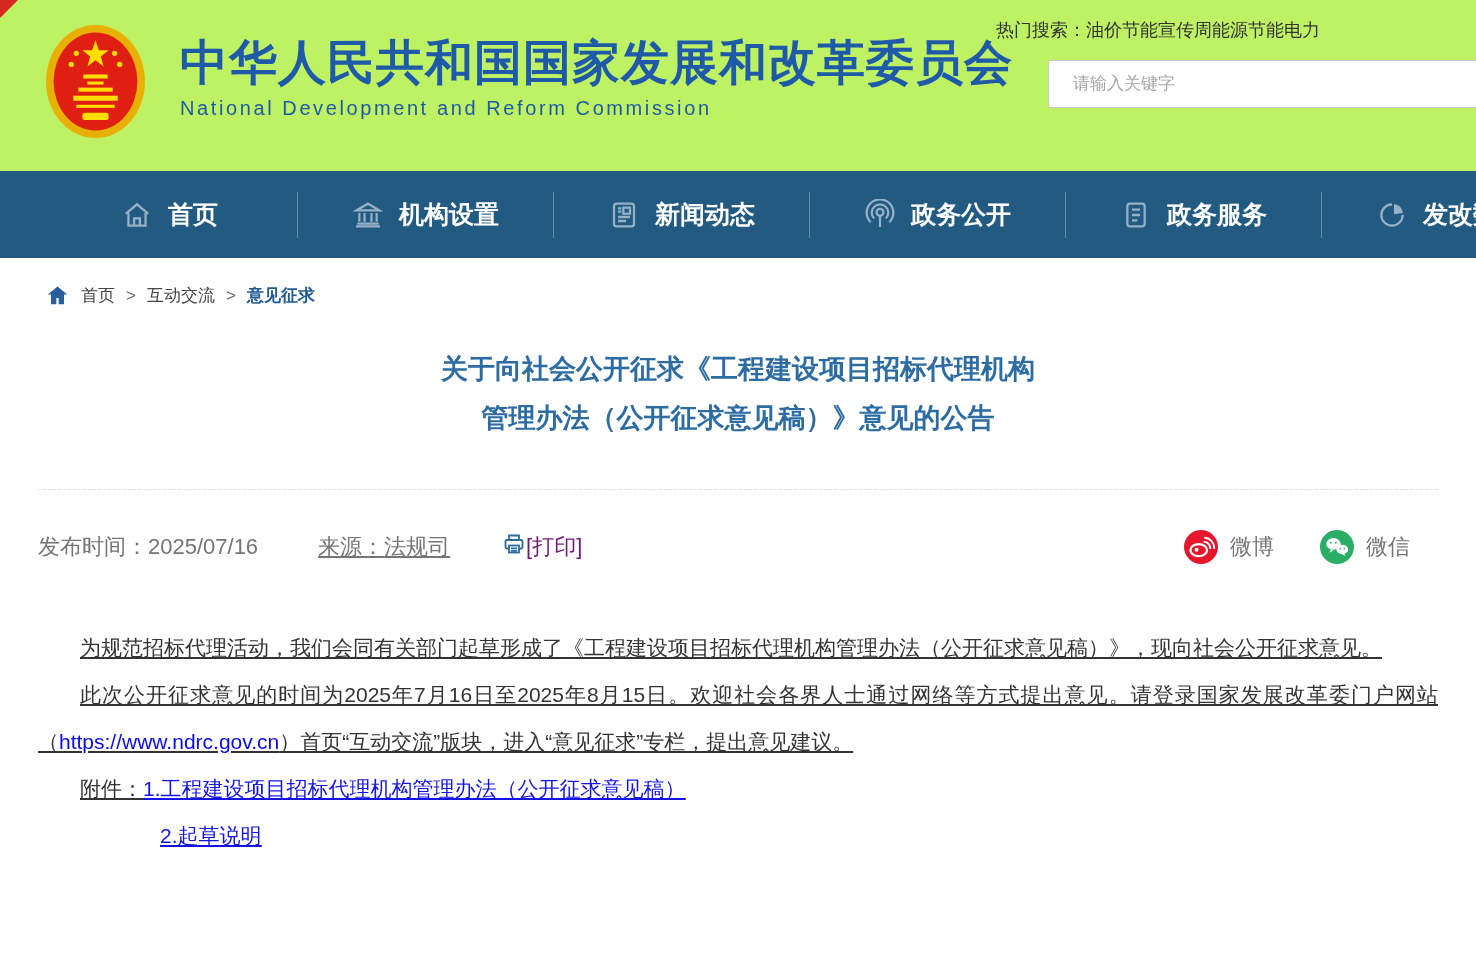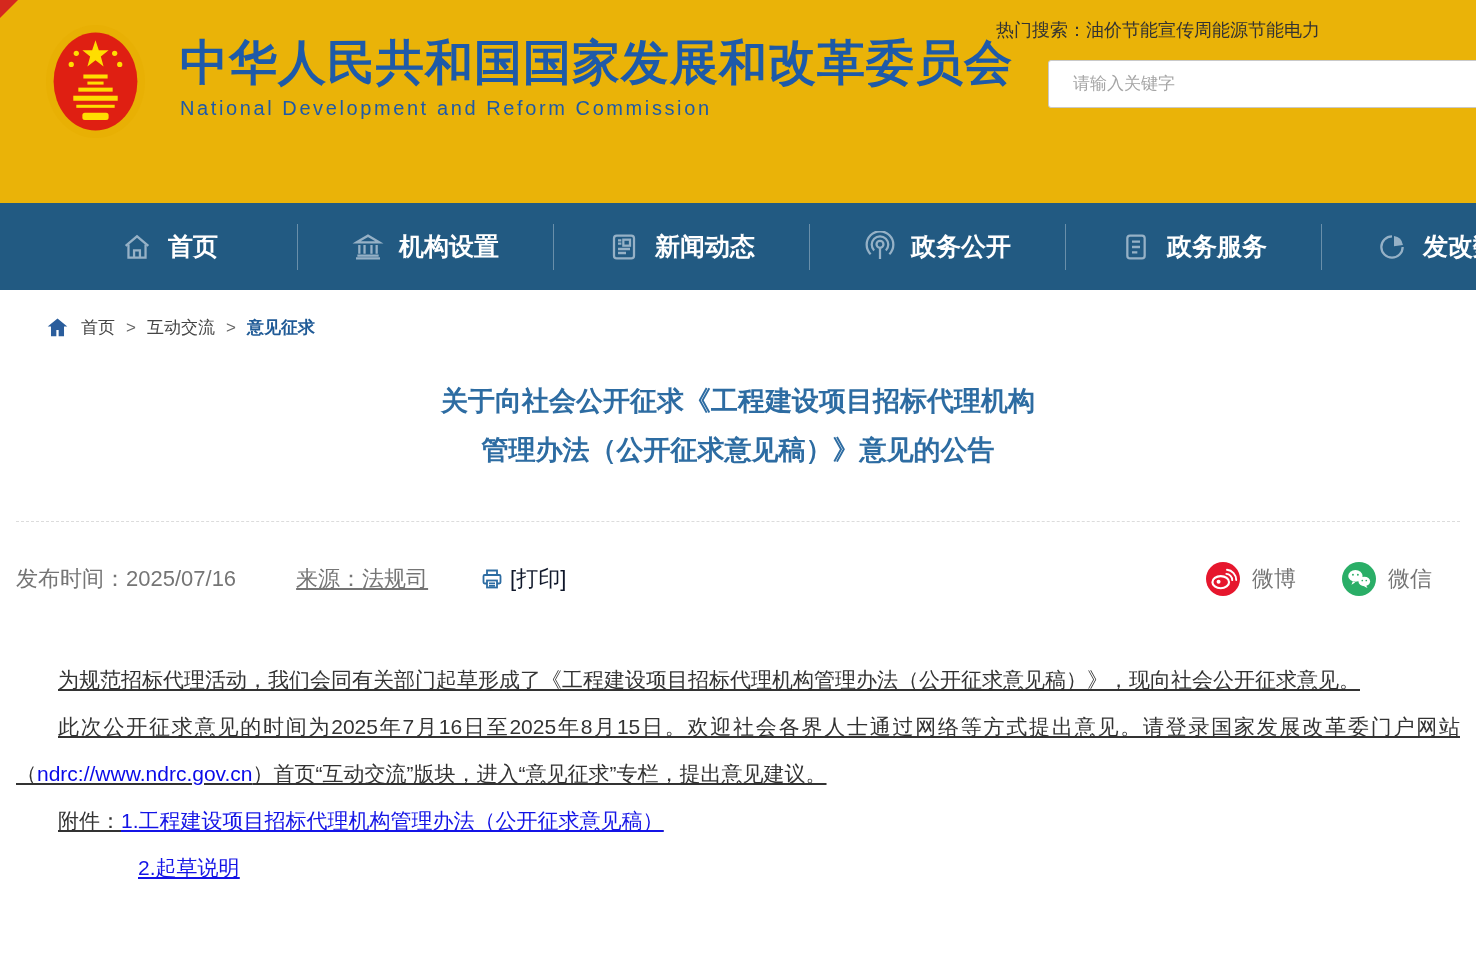--- a/index.html
+++ b/index.html
@@ -5,21 +5,21 @@
   * { margin:0; padding:0; box-sizing:border-box; }
   html,body { background:#fff; }
   body {
     width:1476px; height:979px; overflow:hidden; position:relative;
     font-family:"Liberation Sans","DejaVu Sans",sans-serif; color:#333;
   }
   .corner-mark{ position:absolute; left:0; top:0; width:0; height:0;
     border-top:9px solid #d5281e; border-right:9px solid transparent;
     border-left:9px solid #d5281e; border-bottom:9px solid transparent; z-index:5;}
   
-  .site-header { position:relative; height:203px; background:#eab308; }
+  .site-header { position:relative; height:171px; background:#bef264; }
   .emblem { position:absolute; left:45px; top:24px; width:101px; height:114px; }
   .titles { position:absolute; left:180px; top:36px; }
   .title-cn { font-size:48px; font-weight:700; color:#1e5aa8; letter-spacing:1px; line-height:1.12; white-space:nowrap; }
   .title-en { font-size:20px; color:#1e5aa8; letter-spacing:2.6px; margin-top:7px; white-space:nowrap; }
   .hot-search { position:absolute; left:996px; top:18px; display:flex; gap:0; font-size:18px; color:#333; white-space:nowrap; }
   .hot-search a { color:#333; text-decoration:none; cursor:pointer; }
   .hot-label { color:#333; }
   .search-input { position:absolute; left:1048px; top:60px; width:480px; height:48px;
     border:1px solid #c9c9c9; border-radius:3px; font-size:17px; padding:0 24px; color:#333; outline:none;
     font-family:"Liberation Sans","DejaVu Sans",sans-serif; }
@@ -30,26 +30,26 @@
     color:#fff; font-size:25px; font-weight:700; cursor:pointer; white-space:nowrap; }
   .nav-item svg { width:32px; height:32px; stroke:#96b1c6; fill:none; stroke-width:1.7; flex:none; }
   .nav-divider { flex:0 0 1px; height:46px; background:rgba(255,255,255,0.32); }
   
   .breadcrumb { display:flex; align-items:center; gap:11px; margin:26px 0 0 45px; font-size:17px; color:#444; }
   .breadcrumb svg { width:25px; height:23px; }
   .crumb { color:#444; text-decoration:none; cursor:pointer; }
   .crumb-sep { color:#666; }
   .crumb-current { color:#1f5a96; font-weight:700; }
   
-  .main { padding:0 16px; }
+  .main { padding:0 38px; }
   .article-title { margin-top:38px; text-align:center; color:#2d6ca2; font-size:27px; font-weight:700; line-height:49px; }
   .dash-divider { margin-top:46px; border-top:1px dashed #dcdcdc; }
   .meta-row { margin-top:40px; display:flex; align-items:center; font-size:22px; color:#757575; }
   .meta-source { margin-left:60px;text-decoration:underline; }
-  .meta-print { margin-left:52px; display:flex; align-items:center; gap:6px; color:#0f172a; cursor:pointer; }
+  .meta-print { margin-left:52px; display:flex; gap:0; color:#701a75; cursor:pointer; }
   .meta-print svg { width:24px; height:24px; }
   .share-group { margin-left:auto; display:flex; align-items:center; gap:46px; padding-right:28px;justify-content:flex-end; }
   .share-item { display:flex; align-items:center; gap:12px; color:#757575; cursor:pointer; }
   .share-item svg { width:34px; height:34px; }
   .article-body { margin-top:60px; font-size:21px; line-height:47px; color:#333; text-align:justify;text-decoration:underline; }
   .article-body p { text-indent:2em; }
   .url-link { color:#0a0ae8; text-decoration:none; cursor:pointer; }
   .attach-link { color:#1414e6; text-decoration:underline; cursor:pointer; }
   .attach-second { text-indent:0 !important; padding-left:122px; }
 </style>
@@ -204,17 +204,17 @@
           <circle cx="21.5" cy="19.6" r="0.9" fill="#2aae67"></circle>
           <circle cx="25.7" cy="19.6" r="0.9" fill="#2aae67"></circle>
         </svg>
         <span>微信</span>
       </span>
     </span>
   </div>
 
   <div class="article-body">
     <p>为规范招标代理活动，我们会同有关部门起草形成了《工程建设项目招标代理机构管理办法（公开征求意见稿）》，现向社会公开征求意见。</p>
-    <p><span>此次公开征求意见的时间为2025年7月16日至2025年8月15日。欢迎社会各界人士通过网络等方式提出意见。请登录国家发展改革委门户网站（</span><a class="url-link">ndrc://www.ndrc.gov.cn</a><span>）首页“互动交流”版块，进入“意见征求”专栏，提出意见建议。</span></p>
+    <p><span>此次公开征求意见的时间为2025年7月16日至2025年8月15日。欢迎社会各界人士通过网络等方式提出意见。请登录国家发展改革委门户网站（</span><a class="url-link">https://www.ndrc.gov.cn</a><span>）首页“互动交流”版块，进入“意见征求”专栏，提出意见建议。</span></p>
     <p><span>附件：</span><a class="attach-link">1.工程建设项目招标代理机构管理办法（公开征求意见稿）</a></p>
     <p class="attach-second"><a class="attach-link">2.起草说明</a></p>
   </div>
 </main>
 
 </body></html>

